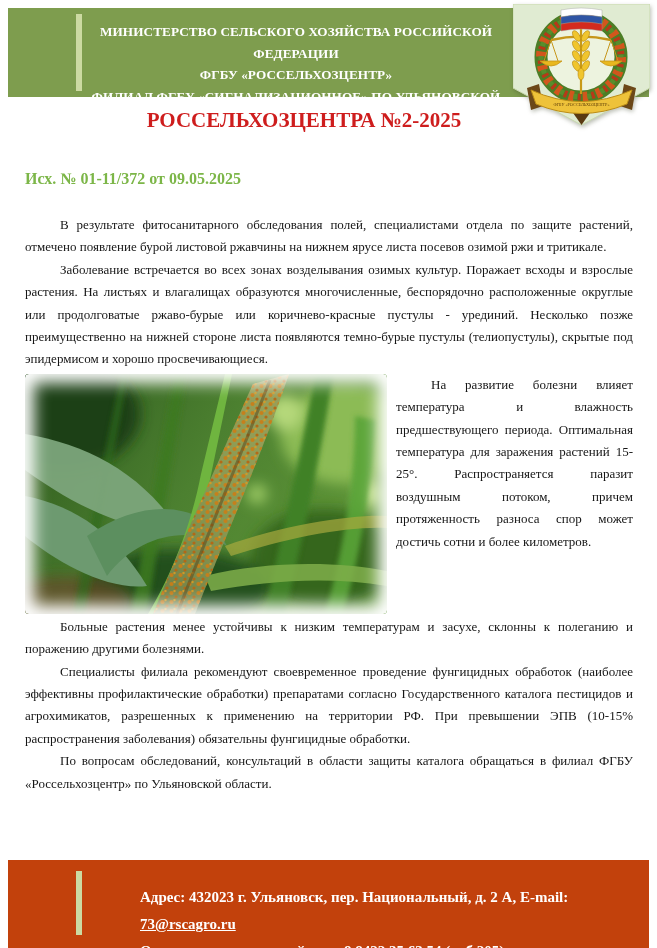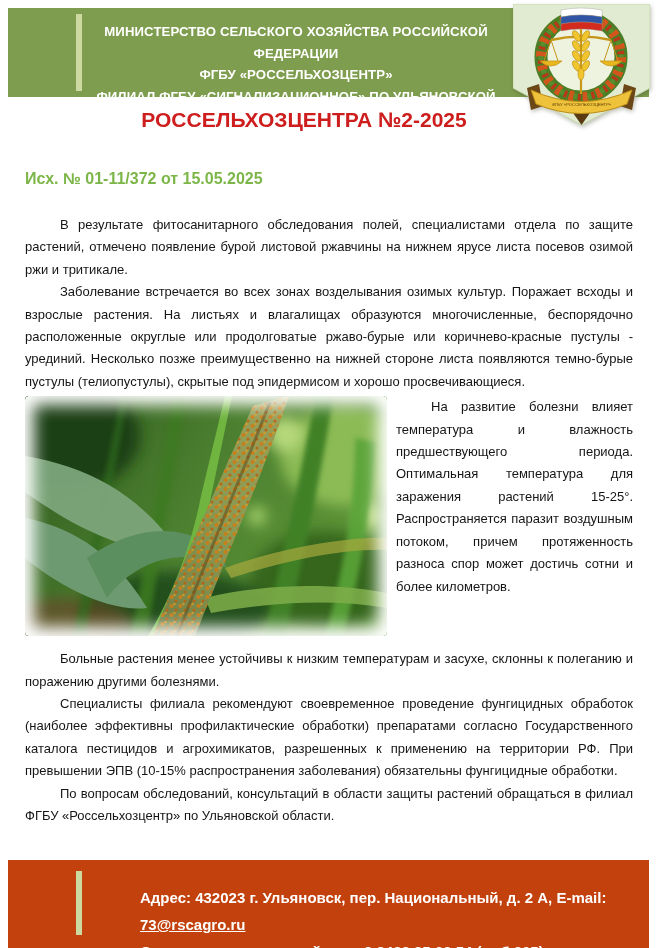--- a/index.html
+++ b/index.html
@@ -1,17 +1,17 @@
 <!DOCTYPE html>
 <html><head>
 <meta charset="utf-8">
 <style>
   html,body{margin:0;padding:0;background:#ffffff;}
   .page{position:relative;width:657px;height:948px;background:#ffffff;overflow:hidden;
-        font-family:Liberation Sans, sans-serif;}
+        font-family:Liberation Serif, serif;}
 
   
   .header-band{position:absolute;left:8px;top:8px;width:641px;height:89px;background:#7e9d4e;}
   .accent-stripe{position:absolute;background:#ccdaa2;}
   .header-stripe{left:68px;top:6px;width:6px;height:77px;}
   .header-text{position:absolute;left:72px;top:13px;width:432px;text-align:center;
                color:#ffffff;font-weight:bold;font-size:13.2px;line-height:21.5px;letter-spacing:.1px;}
 
   
   .logo{position:absolute;left:513px;top:4px;width:137px;height:125px;
@@ -20,21 +20,21 @@
   
   .doc-title{position:absolute;left:25px;top:107px;width:558px;text-align:center;
              color:#ce1d1d;font-weight:bold;font-size:21px;line-height:26px;}
   .ref-line{position:absolute;left:25px;top:170px;color:#7cb648;font-weight:bold;font-size:16px;}
   .subtitle{position:absolute;right:22px;top:187px;color:#d31f1f;font-weight:bold;font-size:17.5px;}
 
   
   .body-text{position:absolute;left:25px;top:214px;width:608px;color:#151515;
              font-size:13px;line-height:22.4px;text-align:justify;}
   .body-par{margin:0;text-indent:35px;text-align:justify;}
-  .media-row{display:flex;gap:9px;margin:3px 0 12px 0;}
+  .media-row{display:flex;gap:9px;margin:3px 0 2px 0;}
   .photo-wrap{flex:none;width:362px;height:240px;position:relative;border-radius:4px;overflow:hidden;}
   .photo-wrap svg{display:block;}
   .photo-vignette{position:absolute;inset:0;box-shadow:inset 0 0 16px 9px #ffffff;border-radius:4px;pointer-events:none;}
   .wrap-col{flex:1;min-width:0;}
 
   
   .footer-band{position:absolute;left:8px;top:860px;width:641px;height:88px;background:#c2410c;}
   .footer-stripe{left:68px;top:11px;width:6px;height:64px;}
   .footer-text{position:absolute;left:132px;top:24px;color:#ffffff;font-weight:bold;
                font-size:15px;line-height:27px;}
@@ -99,21 +99,21 @@
         <polygon points="58,106 79,106 68.5,121" fill="#5a3a12"></polygon>
         <path d="M18,86 Q68,109 119,86 L114,100 Q68,119 23,100 Z" fill="#eec23a" stroke="#bb8c16" stroke-width="1"></path>
         <text x="68.5" y="102" font-size="4.2" text-anchor="middle" fill="#5c3c08">ФГБУ «РОССЕЛЬХОЗЦЕНТР»</text>
       </g>
     </svg>
   </div>
 
   <div class="doc-title">
     <div>РОССЕЛЬХОЗЦЕНТРА №2-2025</div>
   </div>
-  <div class="ref-line">Исх. № 01-11/372  от 15.05.2025</div>
+  <div class="ref-line">Исх. № 01-11/372  от 09.05.2025</div>
 
   <div class="body-text">
     <p class="body-par">В результате фитосанитарного обследования полей, специалистами отдела по защите растений, отмечено  появление бурой листовой ржавчины на нижнем ярусе листа посевов озимой ржи и тритикале.</p>
     <p class="body-par">Заболевание встречается во всех зонах возделывания озимых культур. Поражает всходы и взрослые растения. На листьях и влагалищах образуются многочисленные, беспорядочно расположенные округлые или продолговатые ржаво-бурые или коричнево-красные пустулы - урединий. Несколько позже преимущественно на нижней стороне листа появляются темно-бурые пустулы (телиопустулы), скрытые под эпидермисом и хорошо просвечивающиеся.</p>
 
     <div class="media-row">
       <div class="photo-wrap">
         <svg width="362" height="240" viewBox="0 0 362 240">
           <defs>
             <linearGradient id="bgGrad" x1="0" y1="0" x2="1" y2="0.4">
@@ -171,21 +171,21 @@
         </svg>
         <div class="photo-vignette"></div>
       </div>
       <div class="wrap-col">
         <p class="body-par">На развитие болезни влияет температура и влажность предшествующего периода. Оптимальная температура для заражения растений 15-25°. Распространяется паразит воздушным потоком, причем протяженность разноса спор может достичь сотни и более километров.</p>
       </div>
     </div>
 
     <p class="body-par">Больные растения менее устойчивы к низким температурам и засухе, склонны к полеганию и поражению другими болезнями.</p>
     <p class="body-par">Специалисты филиала рекомендуют своевременное проведение фунгицидных обработок (наиболее эффективны профилактические обработки) препаратами согласно Государственного каталога пестицидов и агрохимикатов, разрешенных к применению на территории РФ. При превышении ЭПВ (10-15% распространения заболевания) обязательны фунгицидные обработки.</p>
-    <p class="body-par">По вопросам обследований, консультаций в области защиты растений обращаться в филиал ФГБУ «Россельхозцентр» по Ульяновской области.</p>
+    <p class="body-par">По вопросам обследований, консультаций в области защиты каталога обращаться в филиал ФГБУ «Россельхозцентр» по Ульяновской области.</p>
   </div>
 
   <div class="footer-band">
     <div class="accent-stripe footer-stripe"></div>
     <div class="footer-text">
       <div><span>Адрес: 432023 г. Ульяновск,  пер. Национальный, д. 2 А,  E-mail: </span><a class="email-link">73@rscagro.ru</a></div>
       <div>Отдел защиты растений: тел. 8 8422 35 63 54 (доб.205).</div>
     </div>
   </div>
 

